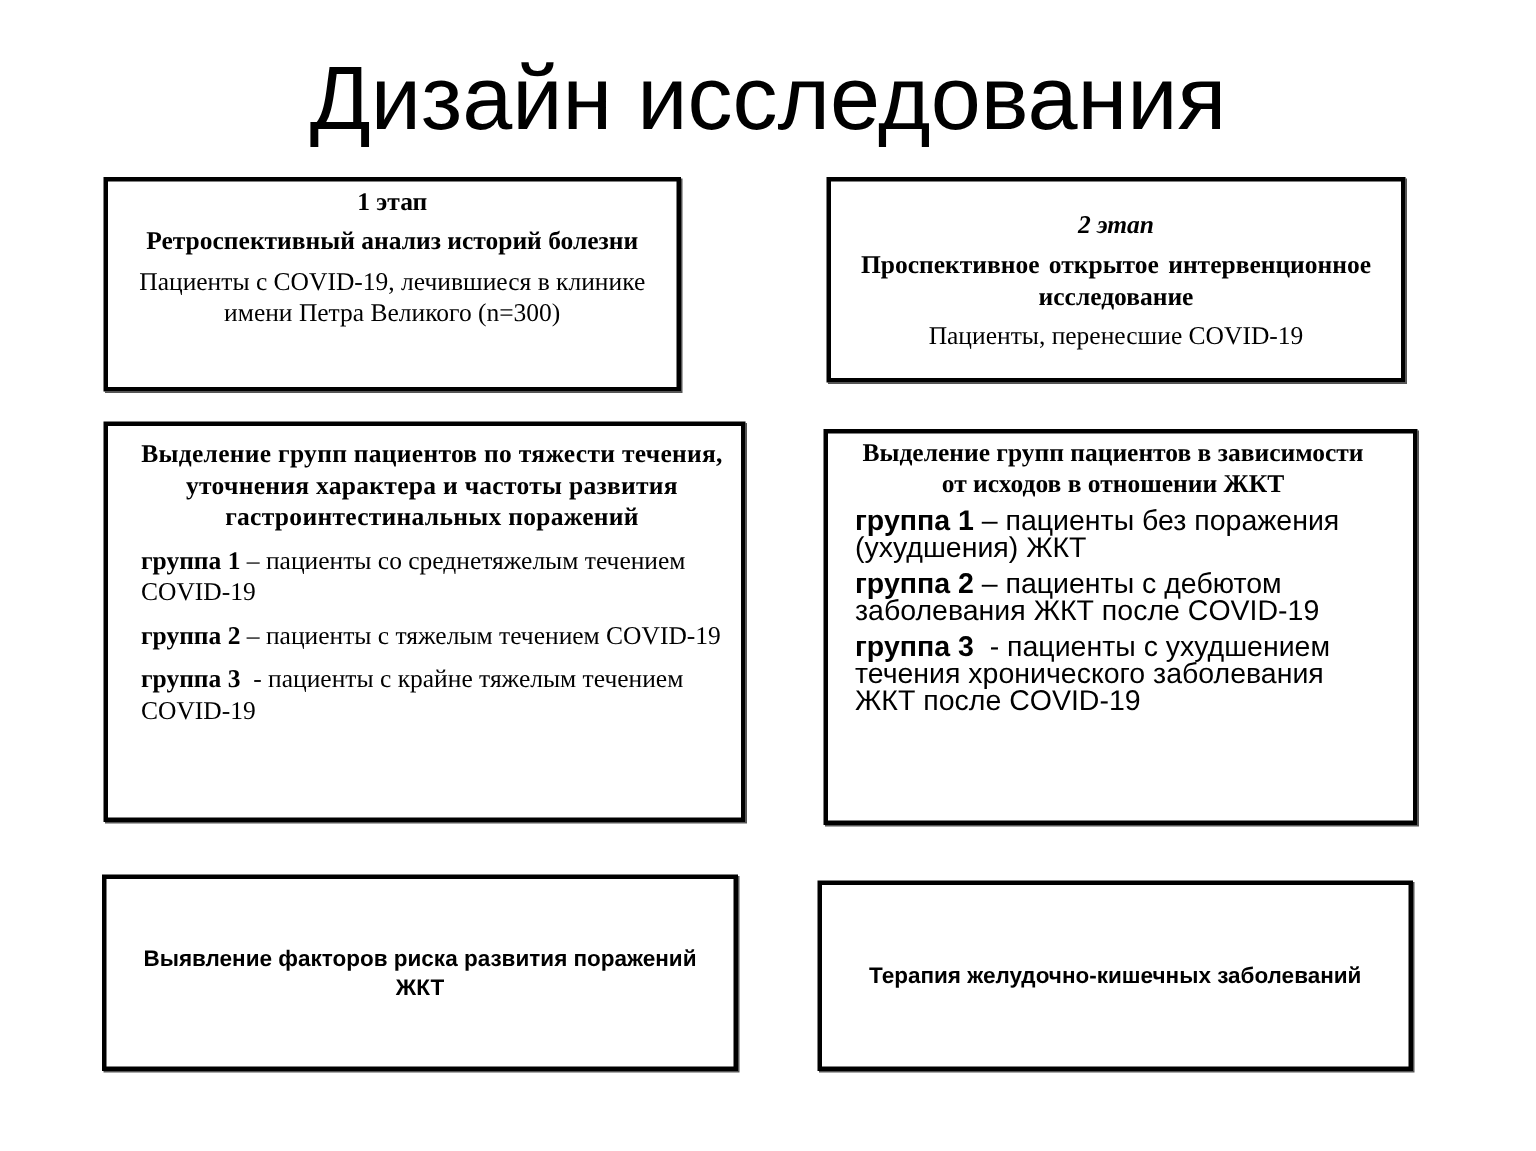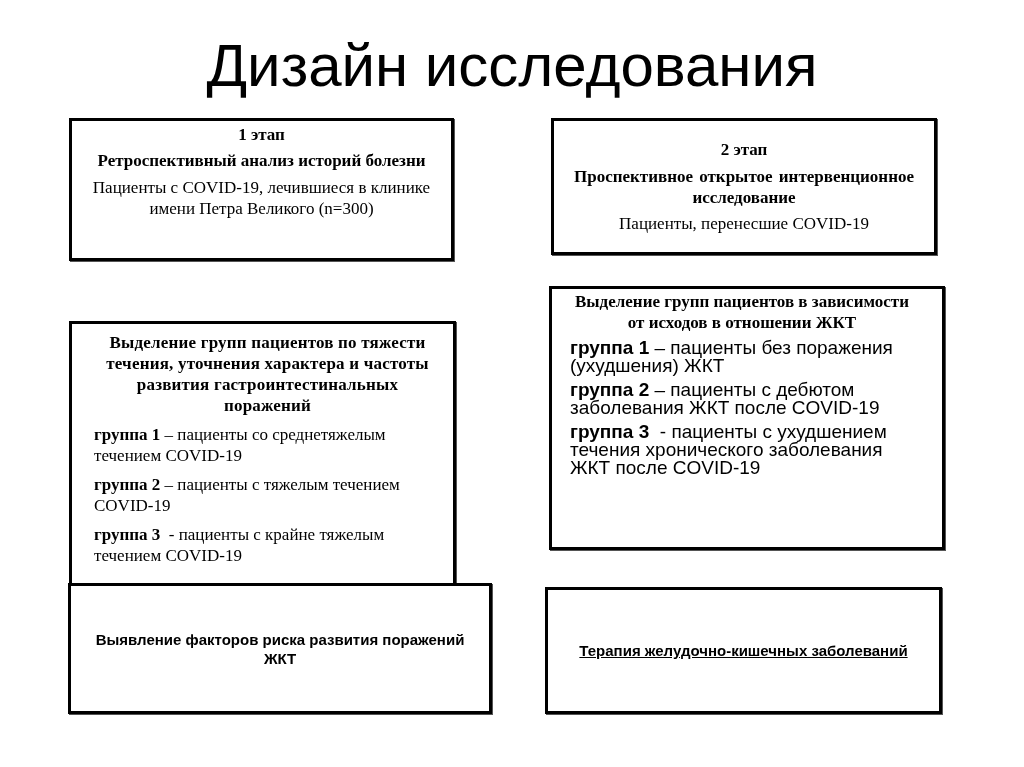--- a/index.html
+++ b/index.html
@@ -22,41 +22,41 @@
     .p { margin: 0; }
 
     
     #box1 { left: 69px; top: 118px; width: 385px; height: 143px; padding: 4px 10px 0 10px; }
     #box1 .stage { font-size: 17px; line-height: 20px; font-family: Liberation Serif, serif; }
     #box1 .heading { font-size: 17px; line-height: 21px; margin-top: 5px; }
     #box1 .desc { font-size: 17px; line-height: 21px; margin-top: 6px; }
 
     
     #box2 { left: 551px; top: 118px; width: 386px; height: 137px; padding: 19px 10px 0 10px; }
-    #box2 .stage { font-size: 17px; line-height: 20px; }
+    #box2 .stage { font-size: 17px; line-height: 20px; font-style: italic; }
     #box2 .heading { font-size: 17px; line-height: 21px; margin-top: 6px; word-spacing: 2px; font-family: Liberation Serif, serif; }
     #box2 .desc { font-size: 17px; line-height: 21px; margin-top: 5px; }
 
     
-    #box3 { left: 69px; top: 281px; width: 387px; height: 267px; padding: 8px 12px 0 22px; margin-top: 40px; }
+    #box3 { left: 69px; top: 281px; width: 428px; height: 267px; padding: 8px 12px 0 22px; }
     #box3 .heading { font-size: 17px; line-height: 21px; letter-spacing: 0.2px; }
     #box3 .group { font-size: 17px; line-height: 21px; margin-top: 8px; }
 
     
     #box4 { left: 549px; top: 286px; width: 396px; height: 264px; padding: 2px 28px 0 18px; }
     #box4 .heading { font-size: 17px; line-height: 21px; }
     #box4 .group { font-size: 19px; line-height: 18px; margin-top: 6px; }
 
     
     #box5 { left: 68px; top: 583px; width: 424px; height: 131px; display: flex; align-items: center; justify-content: center; padding: 0 16px; }
     #box5 .text { font-size: 15px; line-height: 19px; font-weight: bold; text-align: center; }
 
     
     #box6 { left: 545px; top: 587px; width: 397px; height: 127px; display: flex; align-items: center; justify-content: center; padding: 0 8px; }
-    #box6 .text { font-size: 15px; line-height: 19px; font-weight: bold; text-align: right; text-decoration: underline; }
+    #box6 .text { font-size: 15px; line-height: 19px; font-weight: bold; text-align: right; }
   </style>
 </head>
 <body>
 
 <div class="title">Дизайн исследования</div>
 
 <div class="box serif center" id="box1">
   <p class="p stage b">1 этап</p>
   <p class="p heading b">Ретроспективный анализ историй болезни</p>
   <p class="p desc">Пациенты с COVID-19, лечившиеся в клинике имени Петра Великого (n=300)</p>

